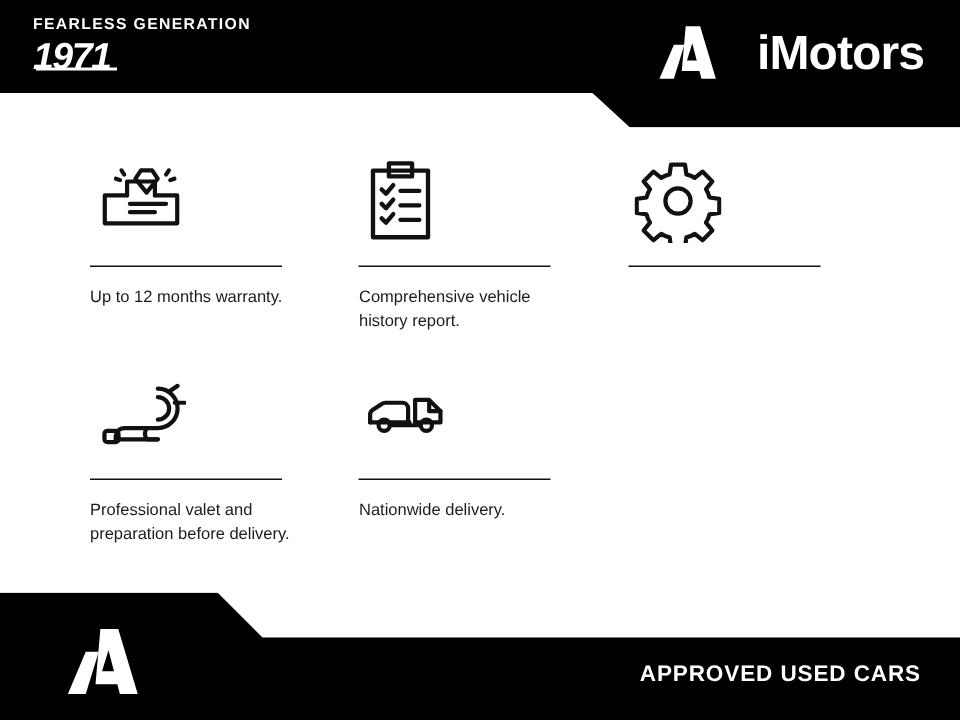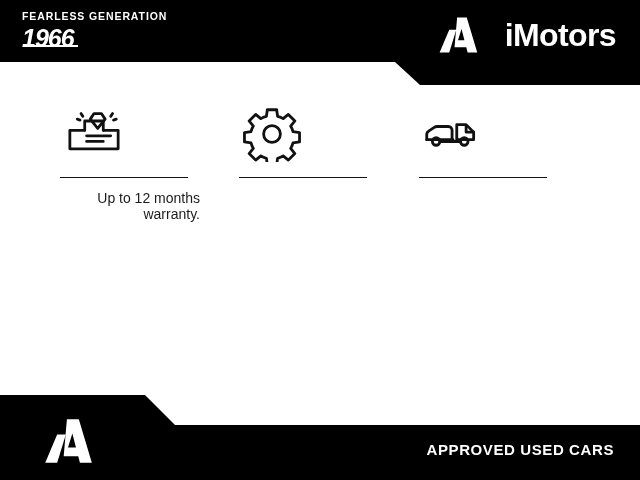--- a/index.html
+++ b/index.html
@@ -110,25 +110,24 @@
     justify-content: flex-start;
     margin-left: 4px;
   }
   .rule {
     width: 128px;
     height: 1px;
     background: #111111;
     margin: 12px 0 13px 0;
   }
   .feature-text {
-    font-size: 14px;
+    font-size: 11px;
     line-height: 15.5px;
     color: #1b1b1b;
     max-width: 140px;
-    text-align: right;
   }
 
   
   .footer {
     position: absolute;
     left: 0;
     bottom: 0;
     width: 640px;
     height: 85px;
     background: #000000;
@@ -153,21 +152,21 @@
   }
 </style>
 </head>
 <body>
 
 <div class="page">
 
   <div class="header">
     <div class="header-left">
       <div class="tagline">FEARLESS GENERATION</div>
-      <div class="year">1966</div>
+      <div class="year">1971</div>
     </div>
 
     <div class="brand">
       <span class="brand-mark">
         <svg viewBox="0 0 48 48" width="42" height="42" aria-hidden="true">
           <polygon points="23,4 34,4 46,44 35,44 28,17 24,30 32,30 34,38 20,38" fill="#ffffff"></polygon>
           <polygon points="14,18 22,18 14,44 3,44" fill="#ffffff"></polygon>
         </svg>
       </span>
       <span class="brand-name">iMotors</span>
@@ -186,49 +185,81 @@
             <polygon points="32,6 40,6 44,12 36,22 28,12"></polygon>
             <path d="M18 6 l2 3 M14 12 l3 1"></path>
             <path d="M52 6 l-2 3 M56 12 l-3 1"></path>
           </g>
         </svg>
       </div>
       <div class="rule"></div>
       <div class="feature-text">Up to 12 months warranty.</div>
     </div>
 
+    <div class="feature">
+      <div class="feature-icon">
+        <svg viewBox="0 0 48 58" width="48" height="56" aria-hidden="true">
+          <g fill="none" stroke="#111" stroke-width="3" stroke-linecap="round" stroke-linejoin="round">
+            <rect x="5" y="8" width="38" height="46"></rect>
+            <rect x="16" y="3" width="16" height="9"></rect>
+            <path d="M11 21 l3 3 l5 -6"></path>
+            <path d="M11 31 l3 3 l5 -6"></path>
+            <path d="M11 41 l3 3 l5 -6"></path>
+            <path d="M24 22 h13 M24 32 h13 M24 42 h13"></path>
+          </g>
+        </svg>
+      </div>
+      <div class="rule"></div>
+      <div class="feature-text">Comprehensive vehicle history report.</div>
+    </div>
 
     <div class="feature">
       <div class="feature-icon">
         <svg viewBox="0 0 60 60" width="58" height="56" aria-hidden="true">
           <g fill="none" stroke="#111" stroke-width="3" stroke-linejoin="round">
             <path d="M25 4 h10 l1 7 a20 20 0 0 1 6 2.5 l5.5-4.5 l7 7 l-4.5 5.5 a20 20 0 0 1 2.5 6 l7 1 v10 l-7 1 a20 20 0 0 1 -2.5 6 l4.5 5.5 l-7 7 l-5.5-4.5 a20 20 0 0 1 -6 2.5 l-1 7 h-10 l-1-7 a20 20 0 0 1 -6-2.5 l-5.5 4.5 l-7-7 l4.5-5.5 a20 20 0 0 1 -2.5-6 l-7-1 v-10 l7-1 a20 20 0 0 1 2.5-6 l-4.5-5.5 l7-7 l5.5 4.5 a20 20 0 0 1 6-2.5 z"></path>
             <circle cx="30" cy="30" r="9"></circle>
           </g>
         </svg>
       </div>
       <div class="rule"></div>
     </div>
 
+    <div class="feature">
+      <div class="feature-icon">
+        <svg viewBox="0 0 64 48" width="60" height="46" aria-hidden="true">
+          <g fill="none" stroke="#111" stroke-width="3" stroke-linecap="round" stroke-linejoin="round">
+            <path d="M44 6 a14 14 0 0 1 0 28 h-8 a8 8 0 0 0 0 8 h8"></path>
+            <path d="M44 12 a8 8 0 0 1 0 16"></path>
+            <path d="M36 34 h-16 a6 6 0 0 0 -6 6 v2 h30"></path>
+            <rect x="6" y="36" width="10" height="8" rx="2"></rect>
+            <path d="M52 8 l6 -4 M56 16 h7"></path>
+          </g>
+        </svg>
+      </div>
+      <div class="rule"></div>
+      <div class="feature-text">Professional valet and preparation before delivery.</div>
+    </div>
 
     <div class="feature">
       <div class="feature-icon">
         <svg viewBox="0 0 64 44" width="60" height="42" aria-hidden="true">
           <g fill="none" stroke="#111" stroke-width="3" stroke-linecap="round" stroke-linejoin="round">
             <path d="M4 28 v-6 a4 4 0 0 1 2-3 l6-4 a6 6 0 0 1 3-1 h12 a4 4 0 0 1 4 4 v10"></path>
             <path d="M4 28 h28"></path>
             <path d="M36 28 v-16 h10 l8 8 v8 z"></path>
             <path d="M46 14 v6 h8"></path>
             <circle cx="14" cy="30" r="4"></circle>
             <circle cx="44" cy="30" r="4"></circle>
             <path d="M18 30 h22"></path>
           </g>
         </svg>
       </div>
       <div class="rule"></div>
+      <div class="feature-text">Nationwide delivery.</div>
     </div>
 
   </div>
 
   <div class="footer">
     <span class="footer-mark">
       <svg viewBox="0 0 48 48" width="52" height="52" aria-hidden="true">
         <polygon points="23,4 34,4 46,44 35,44 28,17 24,30 32,30 34,38 20,38" fill="#ffffff"></polygon>
         <polygon points="14,18 22,18 14,44 3,44" fill="#ffffff"></polygon>
       </svg>

